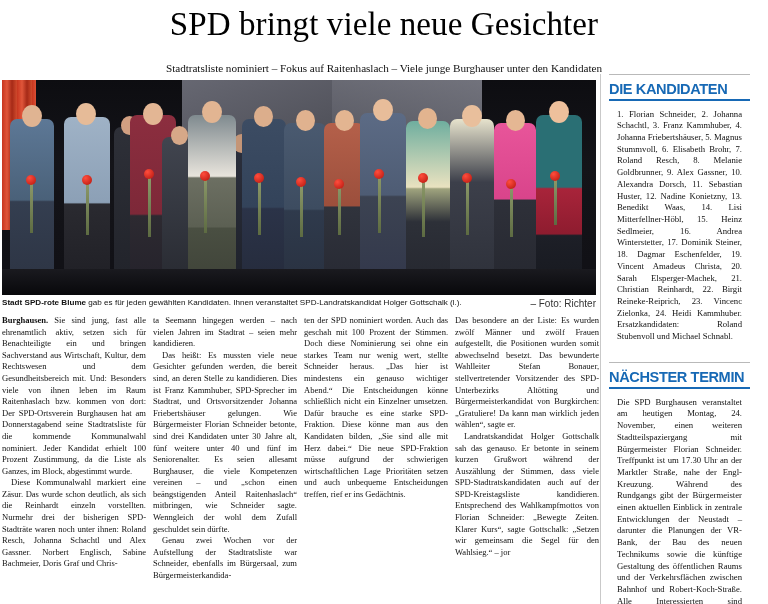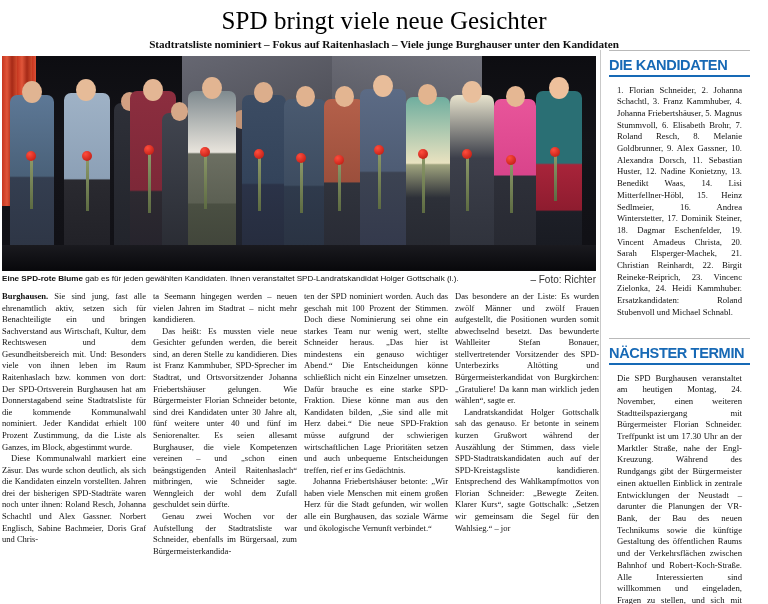--- a/index.html
+++ b/index.html
@@ -4,25 +4,25 @@
 <style>
   html,body{margin:0;padding:0;}
   body{
     width:768px;height:604px;overflow:hidden;background:#ffffff;
     font-family:"Liberation Serif", serif;color:#111;
   }
   .page{position:relative;width:768px;height:604px;}
 
   
   .headline{
-    text-align:center;font-size:25px;line-height:1.02;font-weight:400;
+    text-align:center;font-size:33px;line-height:1.02;font-weight:400;
     letter-spacing:.1px;margin:4px 0 0 0;padding-top:4px;color:#000;
   }
   .subhead{
-    text-align:center;font-size:11.2px;font-weight:700;margin-top:4px;
+    text-align:center;font-size:11.2px;font-weight:400;margin-top:20px;
     letter-spacing:-.05px;color:#111;
   }
 
   
   .body-wrap{display:flex;width:768px;padding:0;box-sizing:border-box;}
   .left-zone{width:600px;box-sizing:border-box;padding:0 4px 0 2px;}
   .right-rail{width:160px;box-sizing:border-box;padding-left:8px;padding-right:10px;
     border-left:1px solid #c9c9c9;}
 
   
@@ -168,37 +168,36 @@
           <div class="person" style="left:534px;width:46px;height:180px;background:linear-gradient(180deg,#2a6f74 0%,#2a6f74 40%,#a8243a 41%,#8e1c2f 66%,#1d1f27 67%,#16181e 100%);"></div>
           <div class="head" style="left:547px;bottom:172px;width:20px;height:22px;background:#eec09c;"></div>
           <div class="flower" style="left:552px;bottom:70px;height:48px;"></div>
           <div class="bloom" style="left:548px;bottom:114px;"></div>
 
           <div class="floor"></div>
         </div>
       </div>
 
       <div class="caption-row">
-        <div class="caption"><b>Eine SPD-rote Blume</b><span> gab es für jeden gewählten Kandidaten. Ihnen veranstaltet SPD-Landratskandidat Holger Gottschalk (l.).</span></div>
+        <div class="caption"><b>Stadt SPD-rote Blume</b><span> gab es für jeden gewählten Kandidaten. Ihnen veranstaltet SPD-Landratskandidat Holger Gottschalk (l.).</span></div>
         <div class="credit">– Foto: Richter</div>
       </div>
 
       <div class="cols">
         <div class="col">
           <p class="first"><span class="dateline">Burghausen.</span><span> Sie sind jung, fast alle ehrenamtlich aktiv, setzen sich für Benachteiligte ein und bringen Sachverstand aus Wirtschaft, Kultur, dem Rechtswesen und dem Gesundheitsbereich mit. Und: Besonders viele von ihnen leben im Raum Raitenhaslach bzw. kommen von dort: Der SPD-Ortsverein Burghausen hat am Donnerstagabend seine Stadtratsliste für die kommende Kommunalwahl nominiert. Jeder Kandidat erhielt 100 Prozent Zustimmung, da die Liste als Ganzes, im Block, abgestimmt wurde.</span></p>
-          <p>Diese Kommunalwahl markiert eine Zäsur. Das wurde schon deutlich, als sich die Kandidaten einzeln vorstellten. Jahren drei der bisherigen SPD-Stadträte waren noch unter ihnen: Roland Resch, Johanna Schachtl und Alex Gassner. Norbert Englisch, Sabine Bachmeier, Doris Graf und Chris-</p>
-        </div>
-        <div class="col">
-          <p class="first">ta Seemann hingegen werden – neuen vielen Jahren im Stadtrat – nicht mehr kandidieren.</p>
+          <p>Diese Kommunalwahl markiert eine Zäsur. Das wurde schon deutlich, als sich die Reinhardt einzeln vorstellten. Nurmehr drei der bisherigen SPD-Stadträte waren noch unter ihnen: Roland Resch, Johanna Schachtl und Alex Gassner. Norbert Englisch, Sabine Bachmeier, Doris Graf und Chris-</p>
+        </div>
+        <div class="col">
+          <p class="first">ta Seemann hingegen werden – nach vielen Jahren im Stadtrat – seien mehr kandidieren.</p>
           <p>Das heißt: Es mussten viele neue Gesichter gefunden werden, die bereit sind, an deren Stelle zu kandidieren. Dies ist Franz Kammhuber, SPD-Sprecher im Stadtrat, und Ortsvorsitzender Johanna Friebertshäuser gelungen. Wie Bürgermeister Florian Schneider betonte, sind drei Kandidaten unter 30 Jahre alt, fünf weitere unter 40 und fünf im Seniorenalter. Es seien allesamt Burghauser, die viele Kompetenzen vereinen – und „schon einen beängstigenden Anteil Raitenhaslach“ mitbringen, wie Schneider sagte. Wenngleich der wohl dem Zufall geschuldet sein dürfte.</p>
           <p>Genau zwei Wochen vor der Aufstellung der Stadtratsliste war Schneider, ebenfalls im Bürgersaal, zum Bürgermeisterkandida-</p>
         </div>
         <div class="col">
           <p class="first">ten der SPD nominiert worden. Auch das geschah mit 100 Prozent der Stimmen. Doch diese Nominierung sei ohne ein starkes Team nur wenig wert, stellte Schneider heraus. „Das hier ist mindestens ein genauso wichtiger Abend.“ Die Entscheidungen könne schließlich nicht ein Einzelner umsetzen. Dafür brauche es eine starke SPD-Fraktion. Diese könne man aus den Kandidaten bilden, „Sie sind alle mit Herz dabei.“ Die neue SPD-Fraktion müsse aufgrund der schwierigen wirtschaftlichen Lage Prioritäten setzen und auch unbequeme Entscheidungen treffen, rief er ins Gedächtnis.</p>
-          <p>Johanna Friebertshäuser betonte: „Wir haben viele Menschen mit einem großen Herz für die Stadt gefunden, wir wollen alle ein Burghausen, das soziale Wärme und ökologische Vernunft verbindet.“</p>
         </div>
         <div class="col">
           <p class="first">Das besondere an der Liste: Es wurden zwölf Männer und zwölf Frauen aufgestellt, die Positionen wurden somit abwechselnd besetzt. Das bewunderte Wahlleiter Stefan Bonauer, stellvertretender Vorsitzender des SPD-Unterbezirks Altötting und Bürgermeisterkandidat von Burgkirchen: „Gratuliere! Da kann man wirklich jeden wählen“, sagte er.</p>
           <p>Landratskandidat Holger Gottschalk sah das genauso. Er betonte in seinem kurzen Grußwort während der Auszählung der Stimmen, dass viele SPD-Stadtratskandidaten auch auf der SPD-Kreistagsliste kandidieren. Entsprechend des Wahlkampfmottos von Florian Schneider: „Bewegte Zeiten. Klarer Kurs“, sagte Gottschalk: „Setzen wir gemeinsam die Segel für den Wahlsieg.“  – jor</p>
         </div>
       </div>
     </div>
 
     <div class="right-rail">
       <div class="rail-block">

